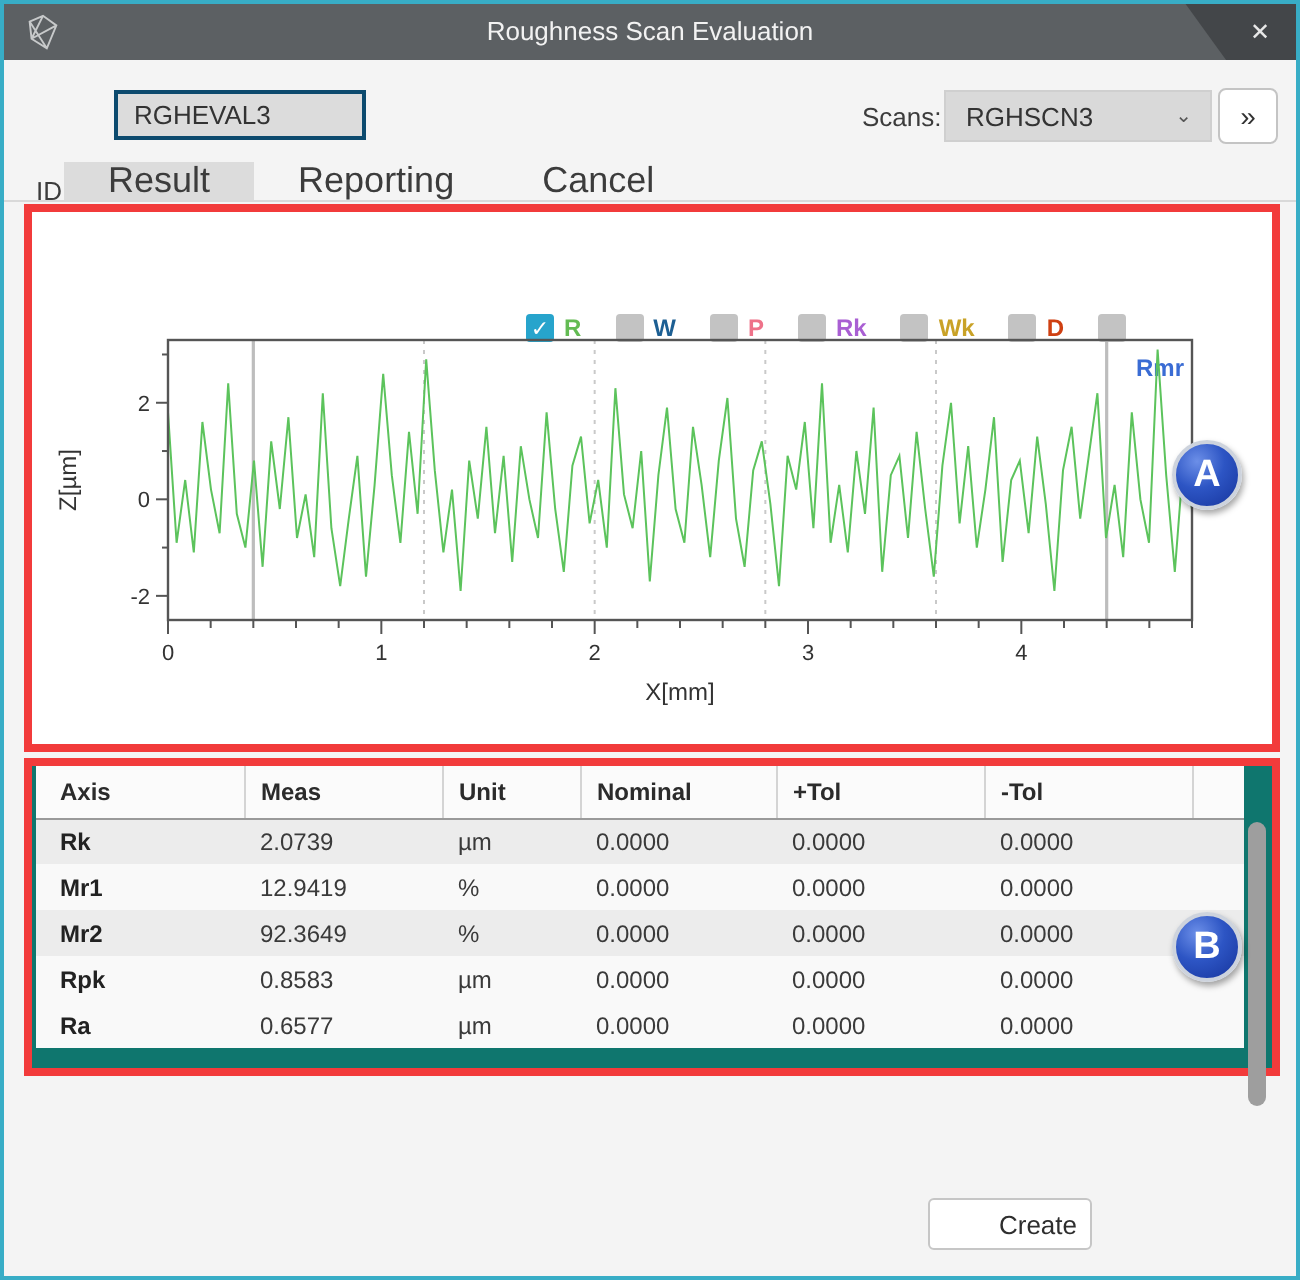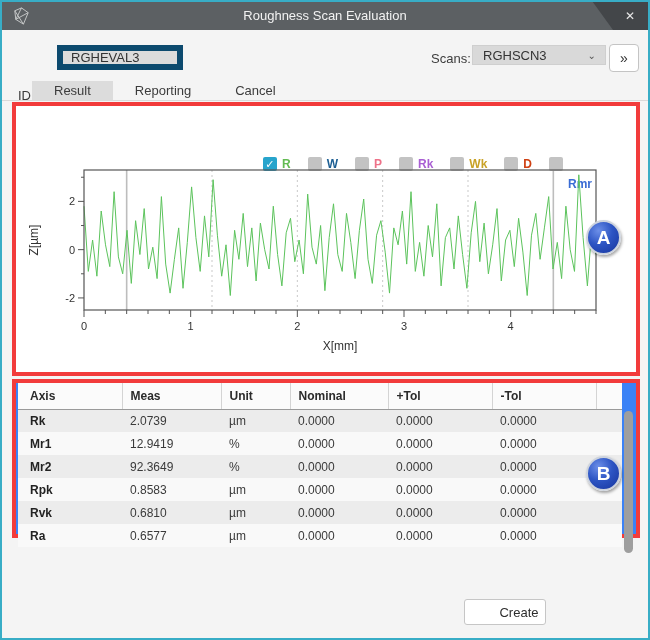--- a/index.html
+++ b/index.html
@@ -14,37 +14,37 @@
     clip-path:polygon(40% 0,100% 0,100% 100%,62% 100%); }
   #title-text { position:absolute; left:0; right:0; top:0; height:28px; line-height:28px; text-align:center;
     color:#f2f2f2; font-size:13px;border-radius:7px; }
   #app-icon { position:absolute; left:9px; top:4px; width:21px; height:21px; }
   #close-btn { position:absolute; right:9px; top:5px; width:18px; height:18px; color:#e8e8e8; font-size:12px;
     line-height:18px; text-align:center; cursor:pointer; }
   
   .field-label { position:absolute; font-size:13px; color:#3c3c3c; }
   #id-label { left:16px; top:49px;margin-top:37px; }
   #id-input { position:absolute; left:55px; top:43px; width:126px; height:25px; background:#dcdcdc;
-    border:6px solid #0c4a6e; font-size:13px; color:#333; padding:0 8px; font-family:inherit; }
+    border:2px solid #0c4a6e; font-size:13px; color:#333; padding:0 8px; font-family:inherit; }
   #scans-label { left:429px; top:49px; }
-  #scans-select { position:absolute; left:470px; top:43px; width:134px; height:20px; background:#d9d9d9;
+  #scans-select { position:absolute; left:470px; top:43px; width:134px; height:26px; background:#d9d9d9;
     border:1px solid #cfcfcf; font-size:13px; color:#333; display:flex; align-items:center; cursor:pointer; }
   #scans-select .sel-text { flex:1; padding-left:10px; }
   #scans-select .chev { padding-right:9px; color:#555; font-size:10px; }
   #expand-btn { position:absolute; left:607px; top:42px; width:30px; height:28px; background:#fff;
     border:1px solid #c4c4c4; border-radius:4px; font-size:14px; color:#333; cursor:pointer; font-family:inherit; }
   
   #tabs { position:absolute; left:30px; top:79px; height:20px; display:flex; gap:0; }
-  .tab { height:20px; line-height:19px; padding:0 22px; font-size:13px; color:#3c3c3c; cursor:pointer; }
+  .tab { height:20px; line-height:19px; padding:0 22px; font-size:18px; color:#3c3c3c; cursor:pointer; }
   .tab.active { background:#dcdcdc; }
   #tabs-underline { position:absolute; left:0; right:0; top:98px; height:1px; background:#d9d9d9; }
   
   .red-panel { position:absolute; left:10px; width:628px; border:4px solid #f23b3b; background:#fff; }
   #panel-a { top:100px; height:274px; }
-  #panel-b { top:377px; height:159px; background:#3b82f6; }
+  #panel-b { top:377px; height:159px; background:#0f766e; }
   
   #channel-row { position:absolute; top:31px; right:44px; display:flex; gap:17px; align-items:center; }
   .chan { display:flex; align-items:center; gap:5px; cursor:pointer; }
   .chan .box { width:14px; height:14px; border-radius:2px; background:#c3c3c3; display:flex; align-items:center;
     justify-content:center; font-size:11px; color:#fff; }
   .chan .box.checked { background:#27a4cc; }
   .chan .lbl { font-size:12px; font-weight:bold; }
   
   #chart-svg { position:absolute; left:8px; top:54px; }
   
@@ -239,29 +239,20 @@
           </tr>
           <tr class="even">
             <td>Rpk</td>
             <td>0.8583</td>
             <td>µm</td>
             <td>0.0000</td>
             <td>0.0000</td>
             <td>0.0000</td>
             <td></td>
           </tr>
-          <tr class="odd">
-            <td>Rvk</td>
-            <td>0.6810</td>
-            <td>µm</td>
-            <td>0.0000</td>
-            <td>0.0000</td>
-            <td>0.0000</td>
-            <td></td>
-          </tr>
           <tr class="even">
             <td>Ra</td>
             <td>0.6577</td>
             <td>µm</td>
             <td>0.0000</td>
             <td>0.0000</td>
             <td>0.0000</td>
             <td></td>
           </tr>
         </tbody>

